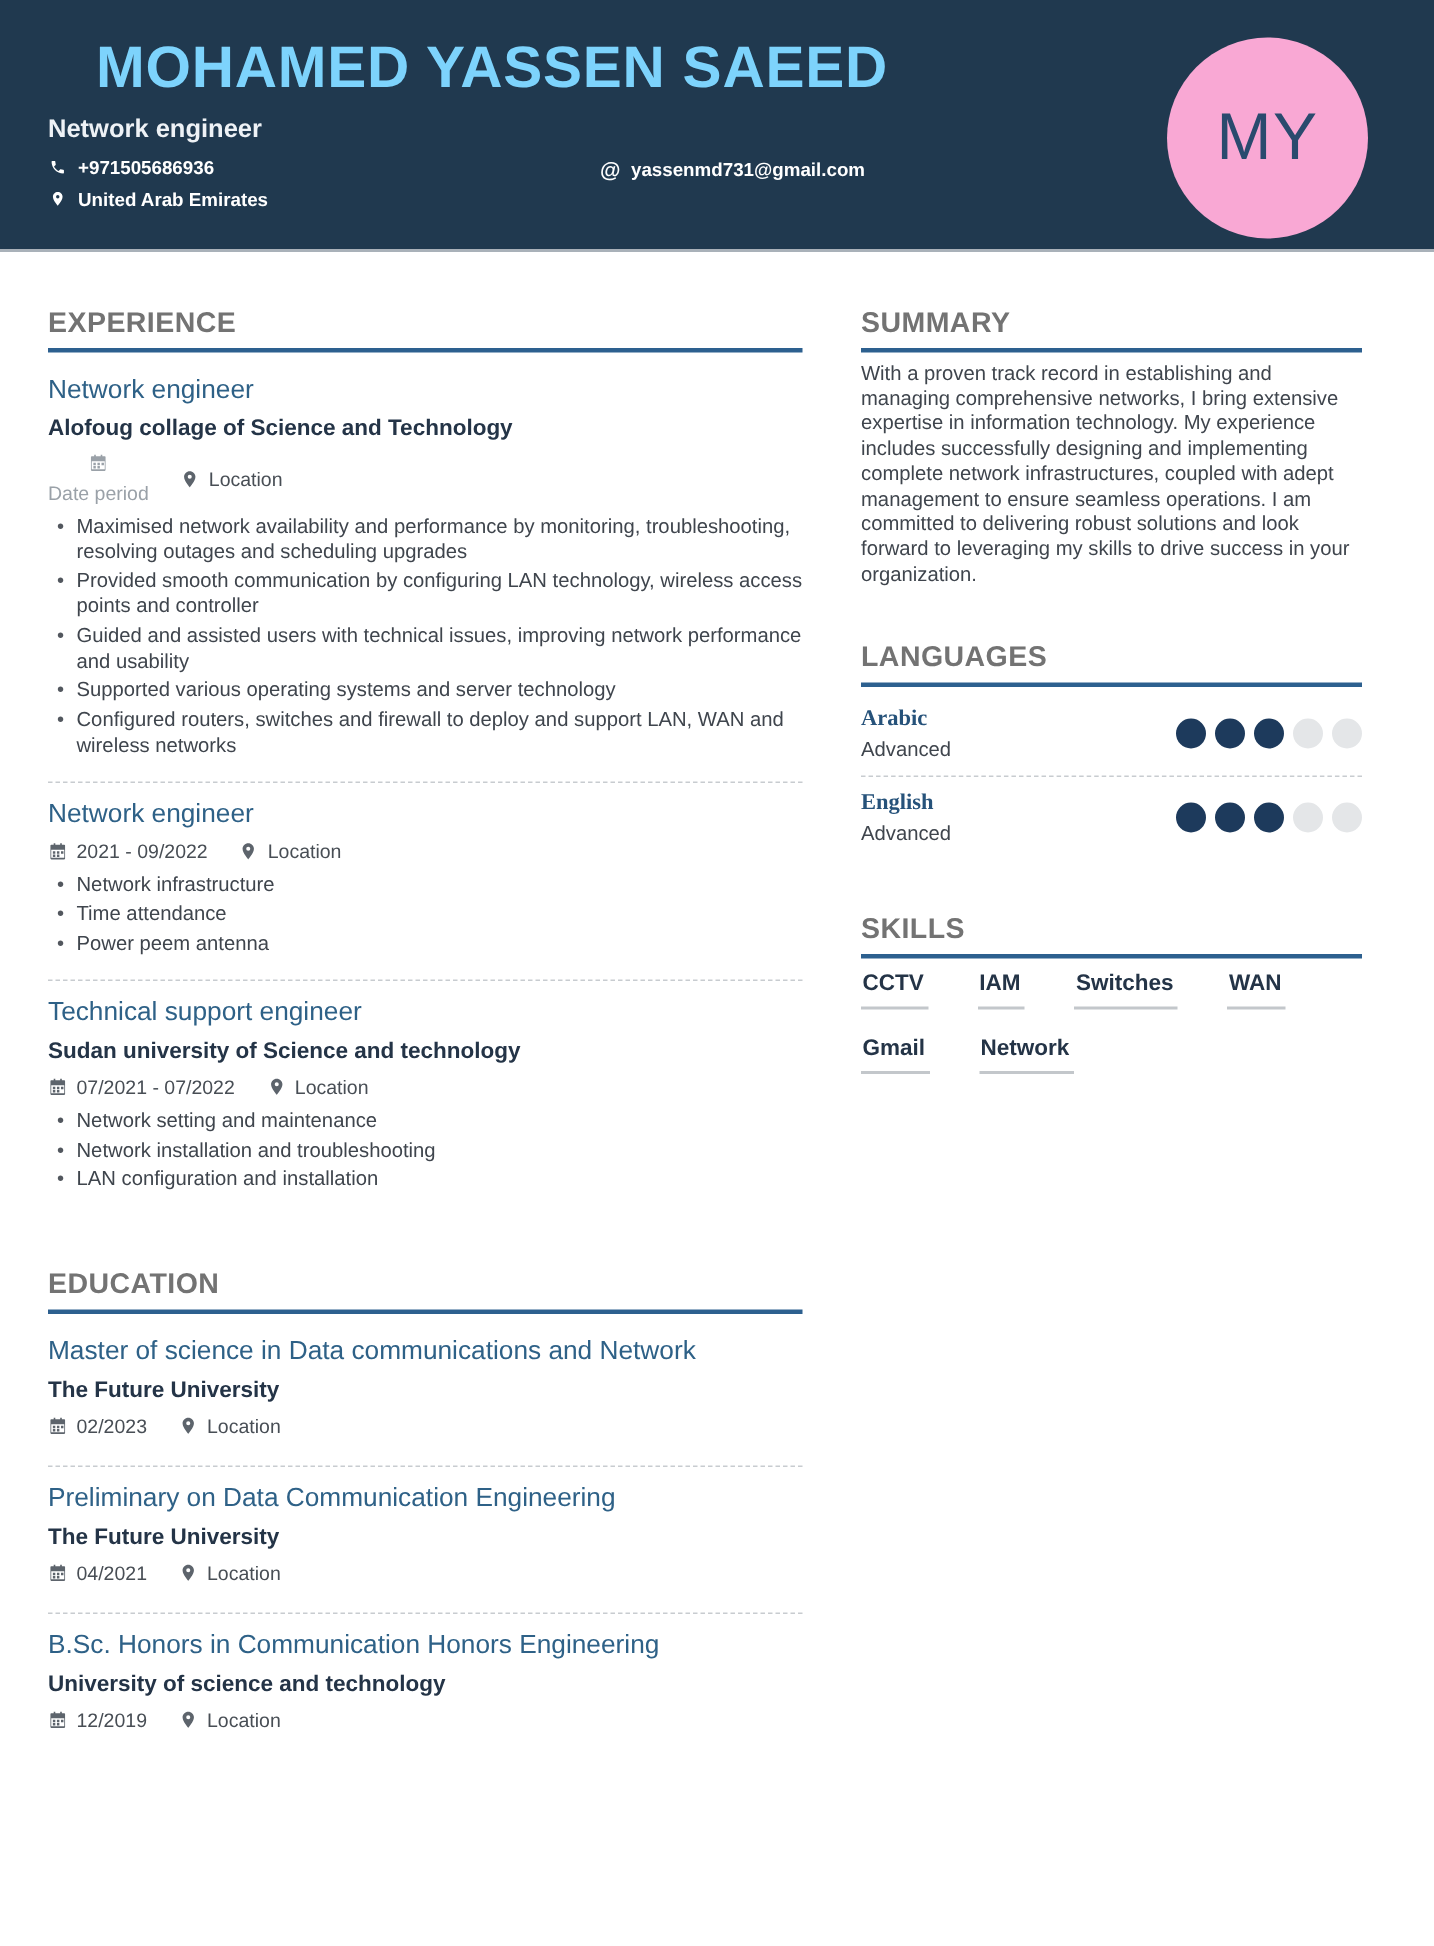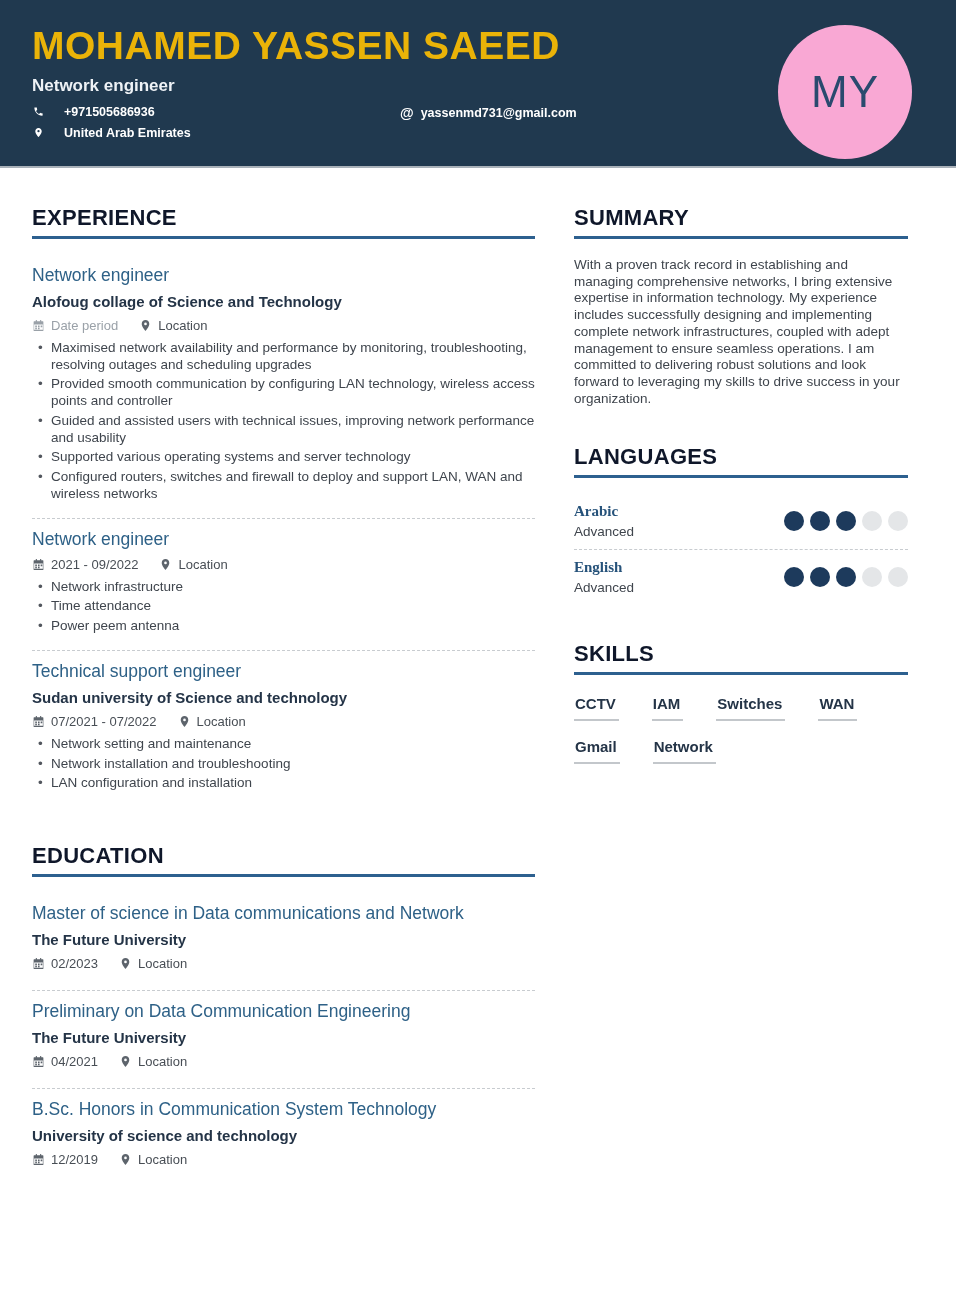--- a/index.html
+++ b/index.html
@@ -23,36 +23,37 @@
     height: 168px;
     background: #20394f;
     border-bottom: 2px solid #a9b1b9;
     padding: 26px 200px 0 32px;
     color: #ffffff;
   }
   .name {
     font-size: 39px;
     font-weight: bold;
     letter-spacing: 0.5px;
-    color: #eab308;
+    color: #7dd3fc;
     line-height: 1.05;
+    margin-left: 32px;
   }
   .job-title-header {
     margin-top: 9px;
     font-size: 17px;
     font-weight: bold;
     color: #eef2f6;
   }
   .contact-grid {
     margin-top: 9px;
     position: relative;
     font-size: 12.5px;
     font-weight: bold;
   }
-  .contact-row { display: flex; align-items: center; gap: 20px; margin-bottom: 7px; }
+  .contact-row { display: flex; align-items: center; gap: 8px; margin-bottom: 7px; }
   .contact-icon { width: 12px; height: 12px; display: inline-flex; align-items: center; justify-content: center; flex: 0 0 auto; }
   .contact-icon svg { width: 11px; height: 11px; fill: #ffffff; }
   .email-item {
     position: absolute; left: 368px; top: 0;
     display: flex; align-items: center; gap: 7px;
     font-size: 12.5px; font-weight: bold;
   }
   .at-glyph { font-size: 14px; font-weight: bold; color: #ffffff; }
   .avatar {
     position: absolute;
@@ -73,27 +74,27 @@
   
   .main {
     display: flex;
     padding: 37px 0 0 32px;
     gap: 39px;
   }
   .col-left  { width: 503px; flex: 0 0 503px; }
   .col-right { width: 334px; flex: 0 0 334px; }
 
   .section-title {
-    font-size: 22px;
-    font-weight: bold;
-    color: #0f172a;
+    font-size: 19px;
+    font-weight: bold;
+    color: #737373;
     letter-spacing: 0.3px;
     border-bottom: 3px solid #2d608f;
     padding-bottom: 5px;
-    margin-bottom: 16px;
+    margin-bottom: 4px;
   }
   .section { margin-bottom: 36px; }
 
   
   .entry { padding: 10px 0 12px 0; }
   .entry + .entry { border-top: 1px dashed #c8ccd0; }
   .entry:first-of-type { padding-top: 3px; }
   .entry-title {
     font-size: 17.5px;
     color: #2e6187;
@@ -108,21 +109,21 @@
   .meta-row {
     display: flex;
     align-items: center;
     gap: 7px;
     font-size: 13px;
     color: #484e55;
     margin-bottom: 7px;
   }
   .meta-item { display: flex; align-items: center; gap: 6px; margin-right: 14px; }
   .meta-item svg { width: 13px; height: 13px; fill: #5d646c; flex: 0 0 auto; }
-  .meta-muted { color: #9aa1a8; }
+  .meta-muted { color: #9aa1a8; flex-direction: column; }
   .meta-muted svg { fill: #9aa1a8; }
 
   ul.bullets { list-style: none; margin-top: 2px; }
   ul.bullets li {
     position: relative;
     padding-left: 19px;
     font-size: 13.5px;
     line-height: 1.24;
     color: #3f454d;
     margin-bottom: 3px;
@@ -325,21 +326,21 @@
             <span class="meta-item">
               <svg viewBox="0 0 24 24">
                   <path d="M12 2C8.1 2 5 5.1 5 9c0 5.2 7 13 7 13s7-7.8 7-13c0-3.9-3.1-7-7-7zm0 9.5A2.5 2.5 0 1 1 12 6.5a2.5 2.5 0 0 1 0 5z"></path>
                 </svg>
               <span>Location</span>
             </span>
           </div>
         </div>
 
         <div class="entry">
-          <div class="entry-title">B.Sc. Honors in Communication System Technology</div>
+          <div class="entry-title">B.Sc. Honors in Communication Honors Engineering</div>
           <div class="entry-org">University of science and technology</div>
           <div class="meta-row">
             <span class="meta-item">
               <svg viewBox="0 0 24 24">
                   <path d="M7 2h2v2h6V2h2v2h3a1 1 0 0 1 1 1v16a1 1 0 0 1-1 1H4a1 1 0 0 1-1-1V5a1 1 0 0 1 1-1h3V2zm13 8H4v10h16V10zM6 12h3v3H6v-3zm5 0h3v3h-3v-3zm5 0h3v3h-3v-3zM6 16h3v3H6v-3zm5 0h3v3h-3v-3z"></path>
                 </svg>
               <span>12/2019</span>
             </span>
             <span class="meta-item">
               <svg viewBox="0 0 24 24">

